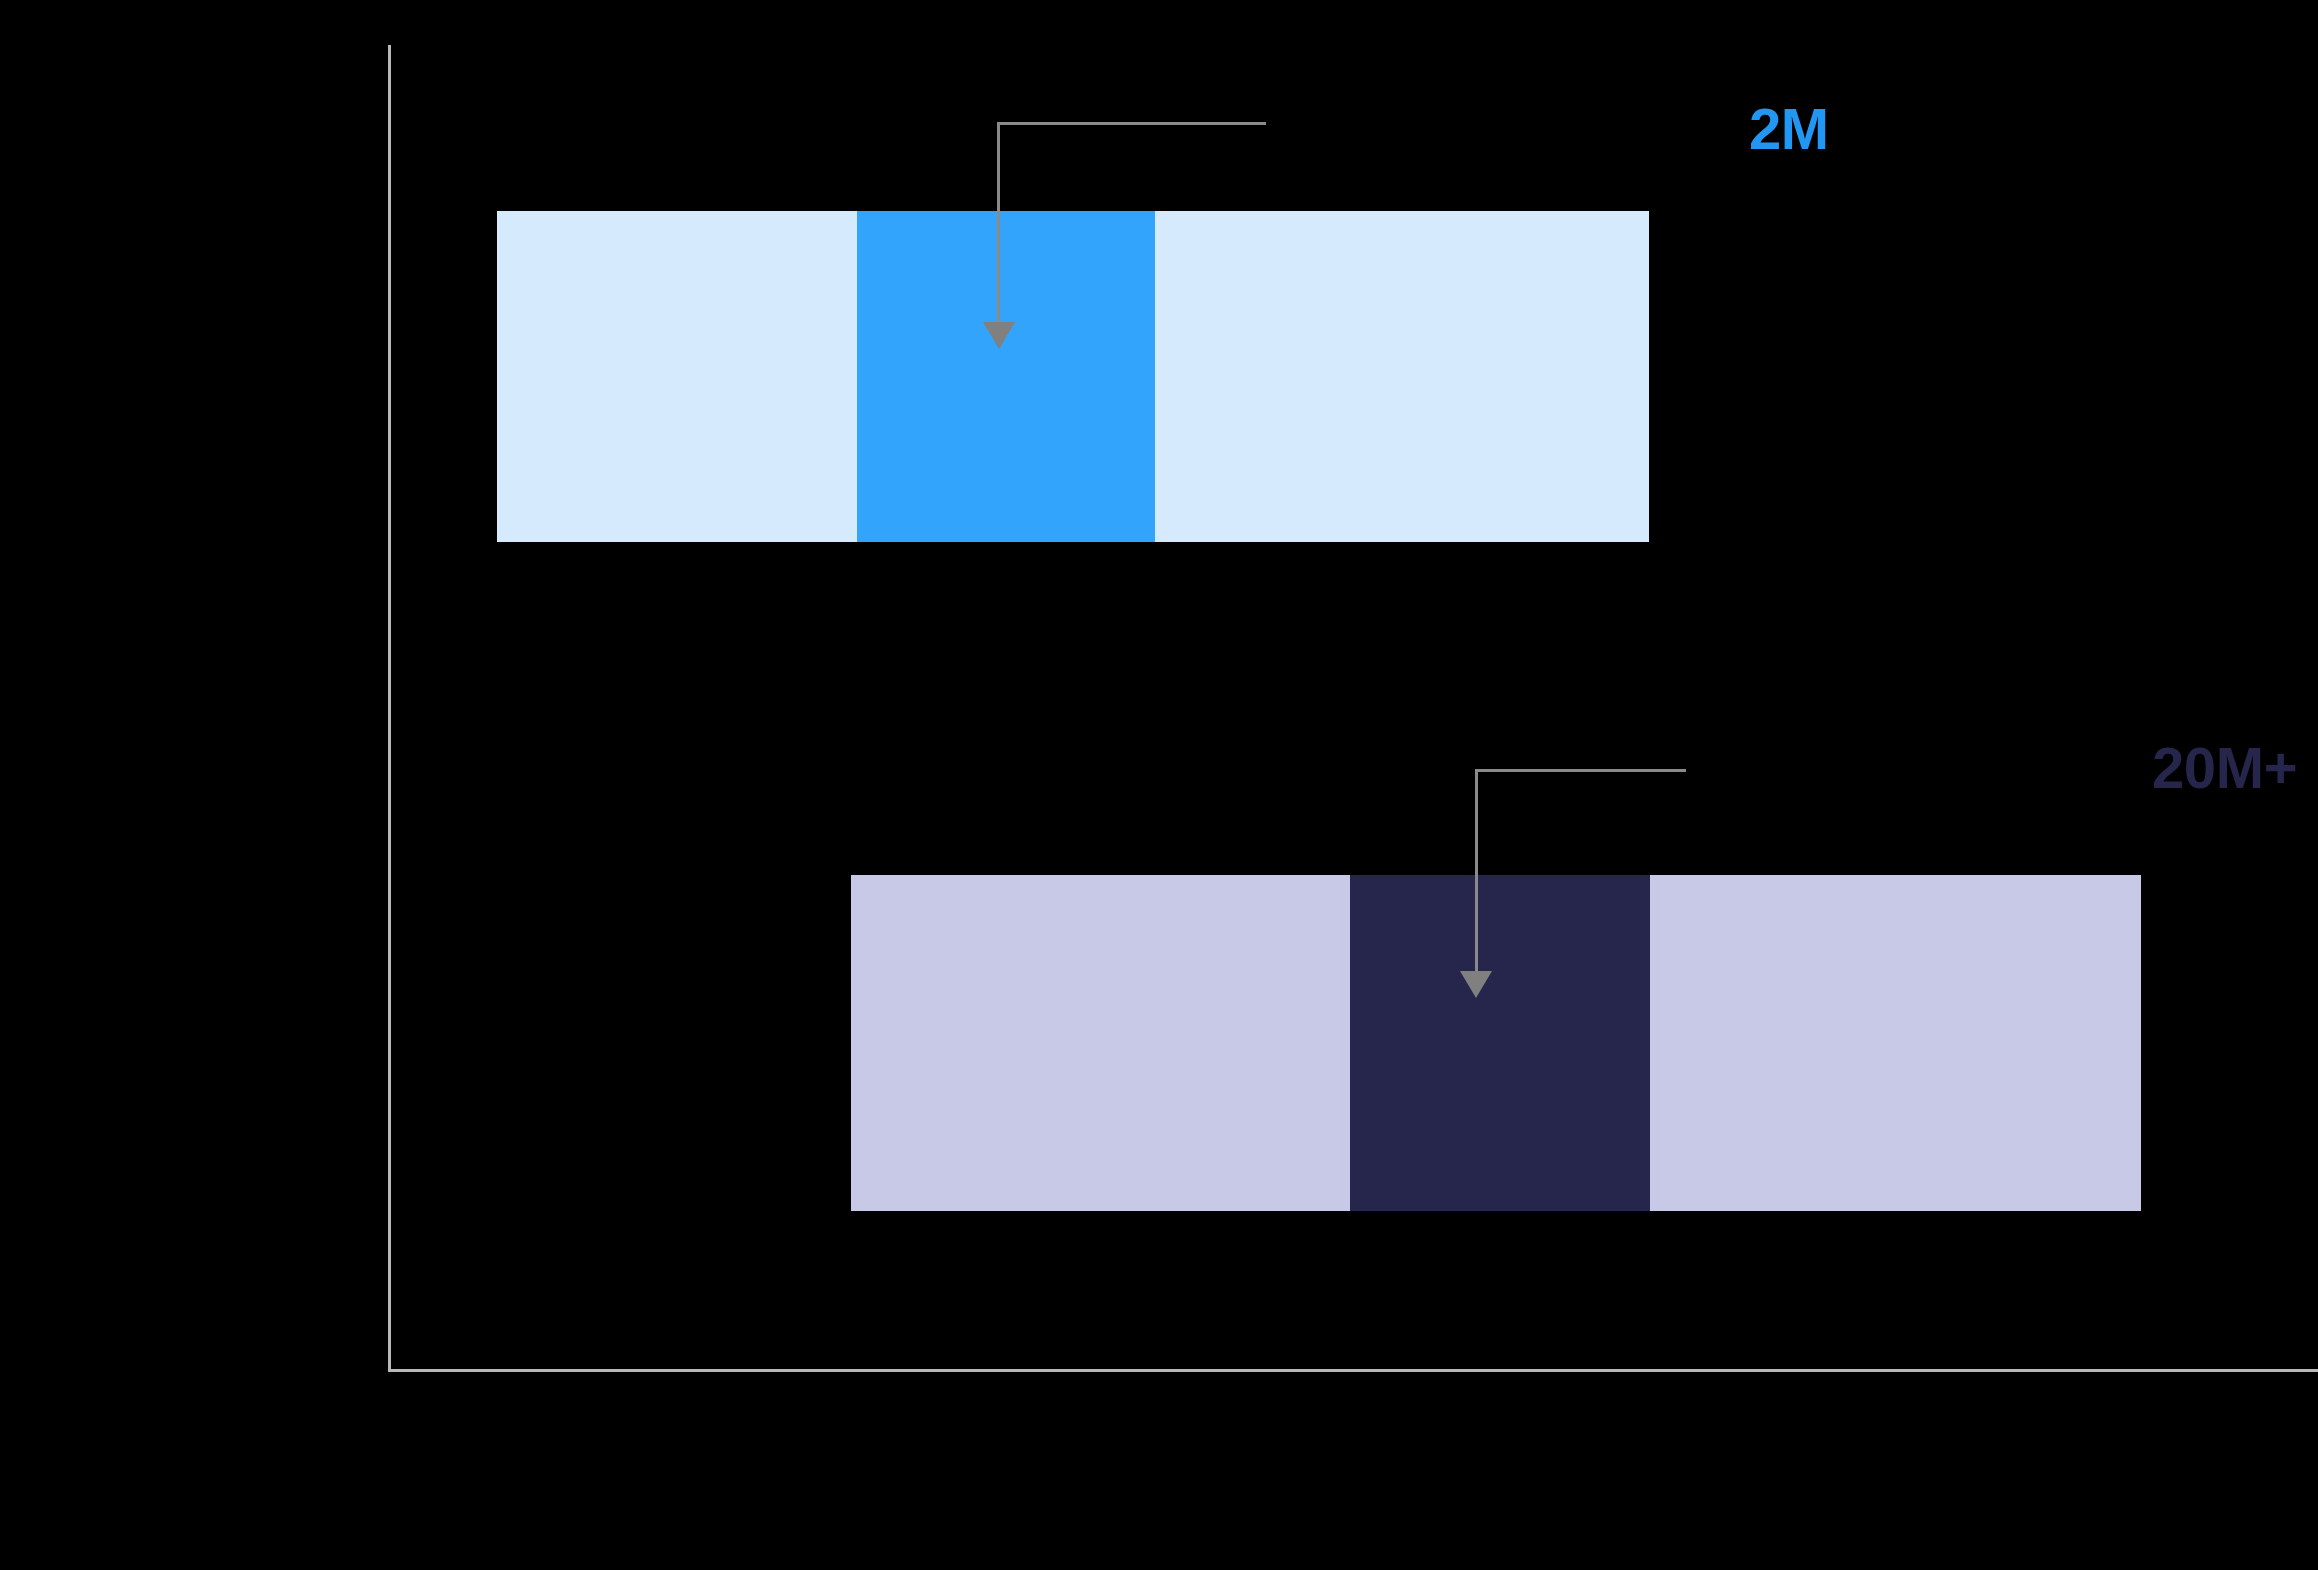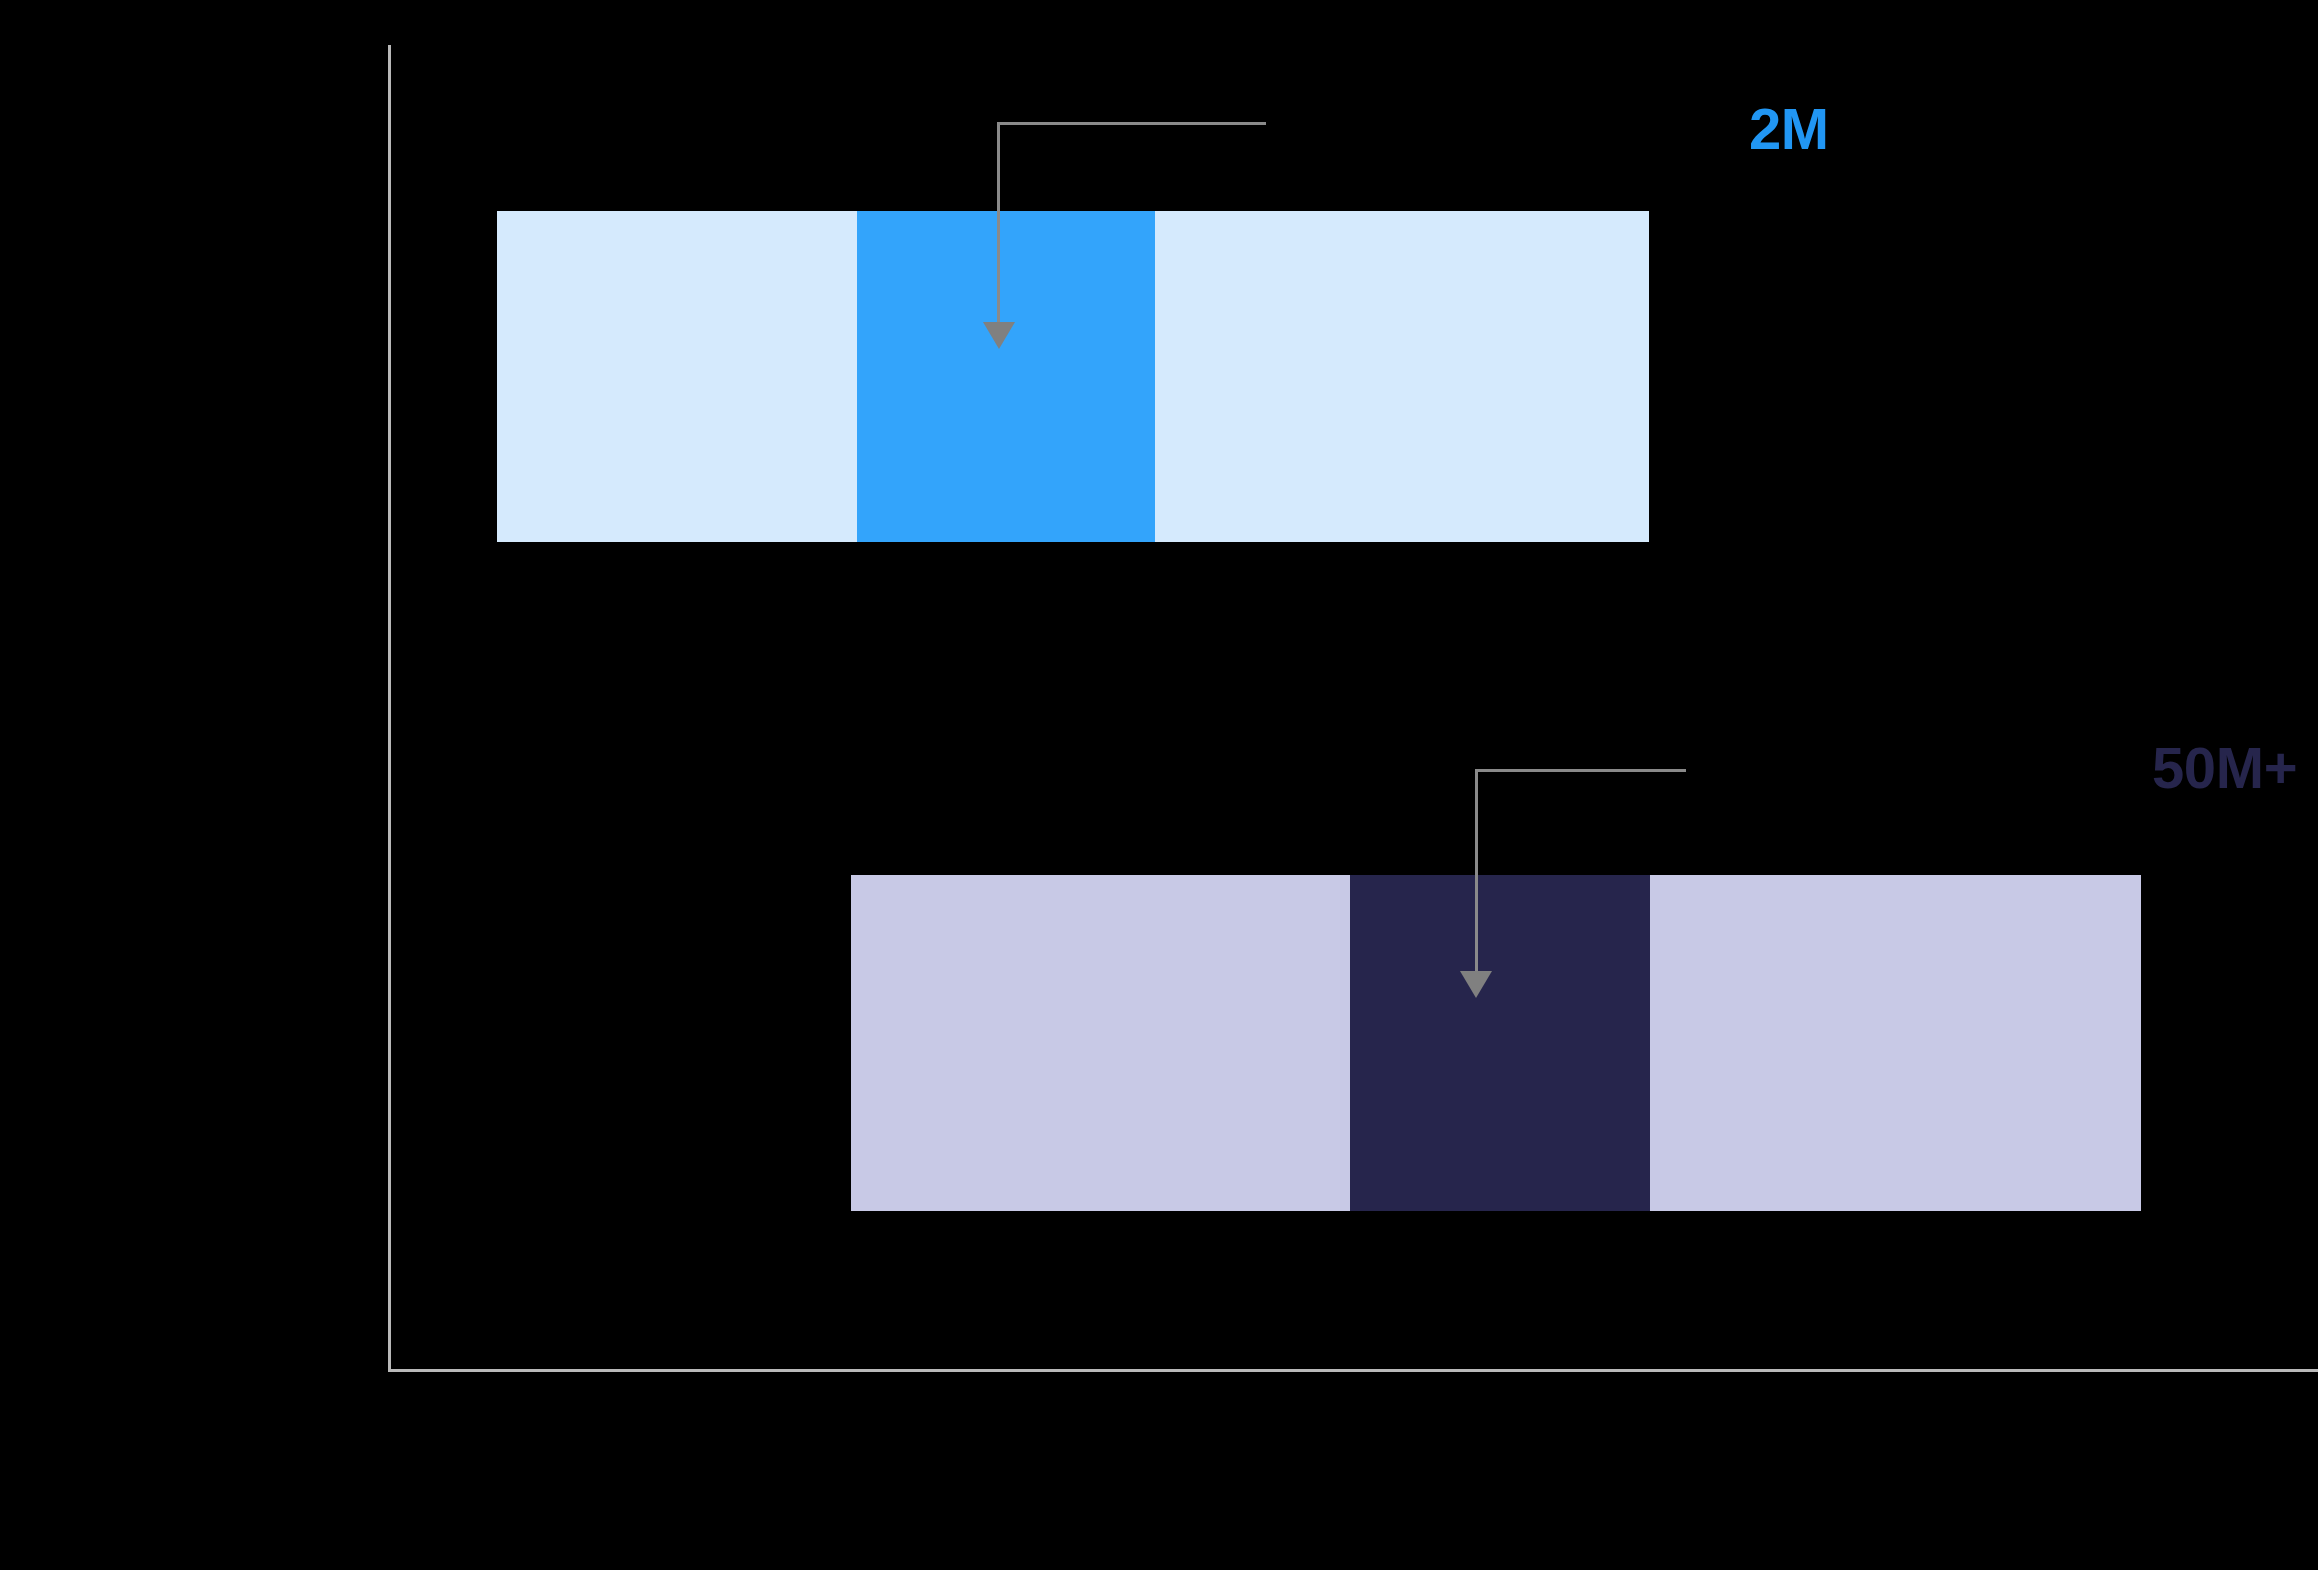--- a/index.html
+++ b/index.html
@@ -132,16 +132,16 @@
   </div>
 
   <div class="leader" id="leader-bottom">
     <div class="h-line"></div>
     <div class="v-line"></div>
     <div class="arrow-head"></div>
   </div>
 
   <div class="value-label" id="label-top" style="color:#2196F3;">2M</div>
 
-  <div class="value-label" id="label-bottom" style="color:#26254C;">50M+</div>
+  <div class="value-label" id="label-bottom" style="color:#26254C;">20M+</div>
 
 </div>
 
 
 </body></html>

